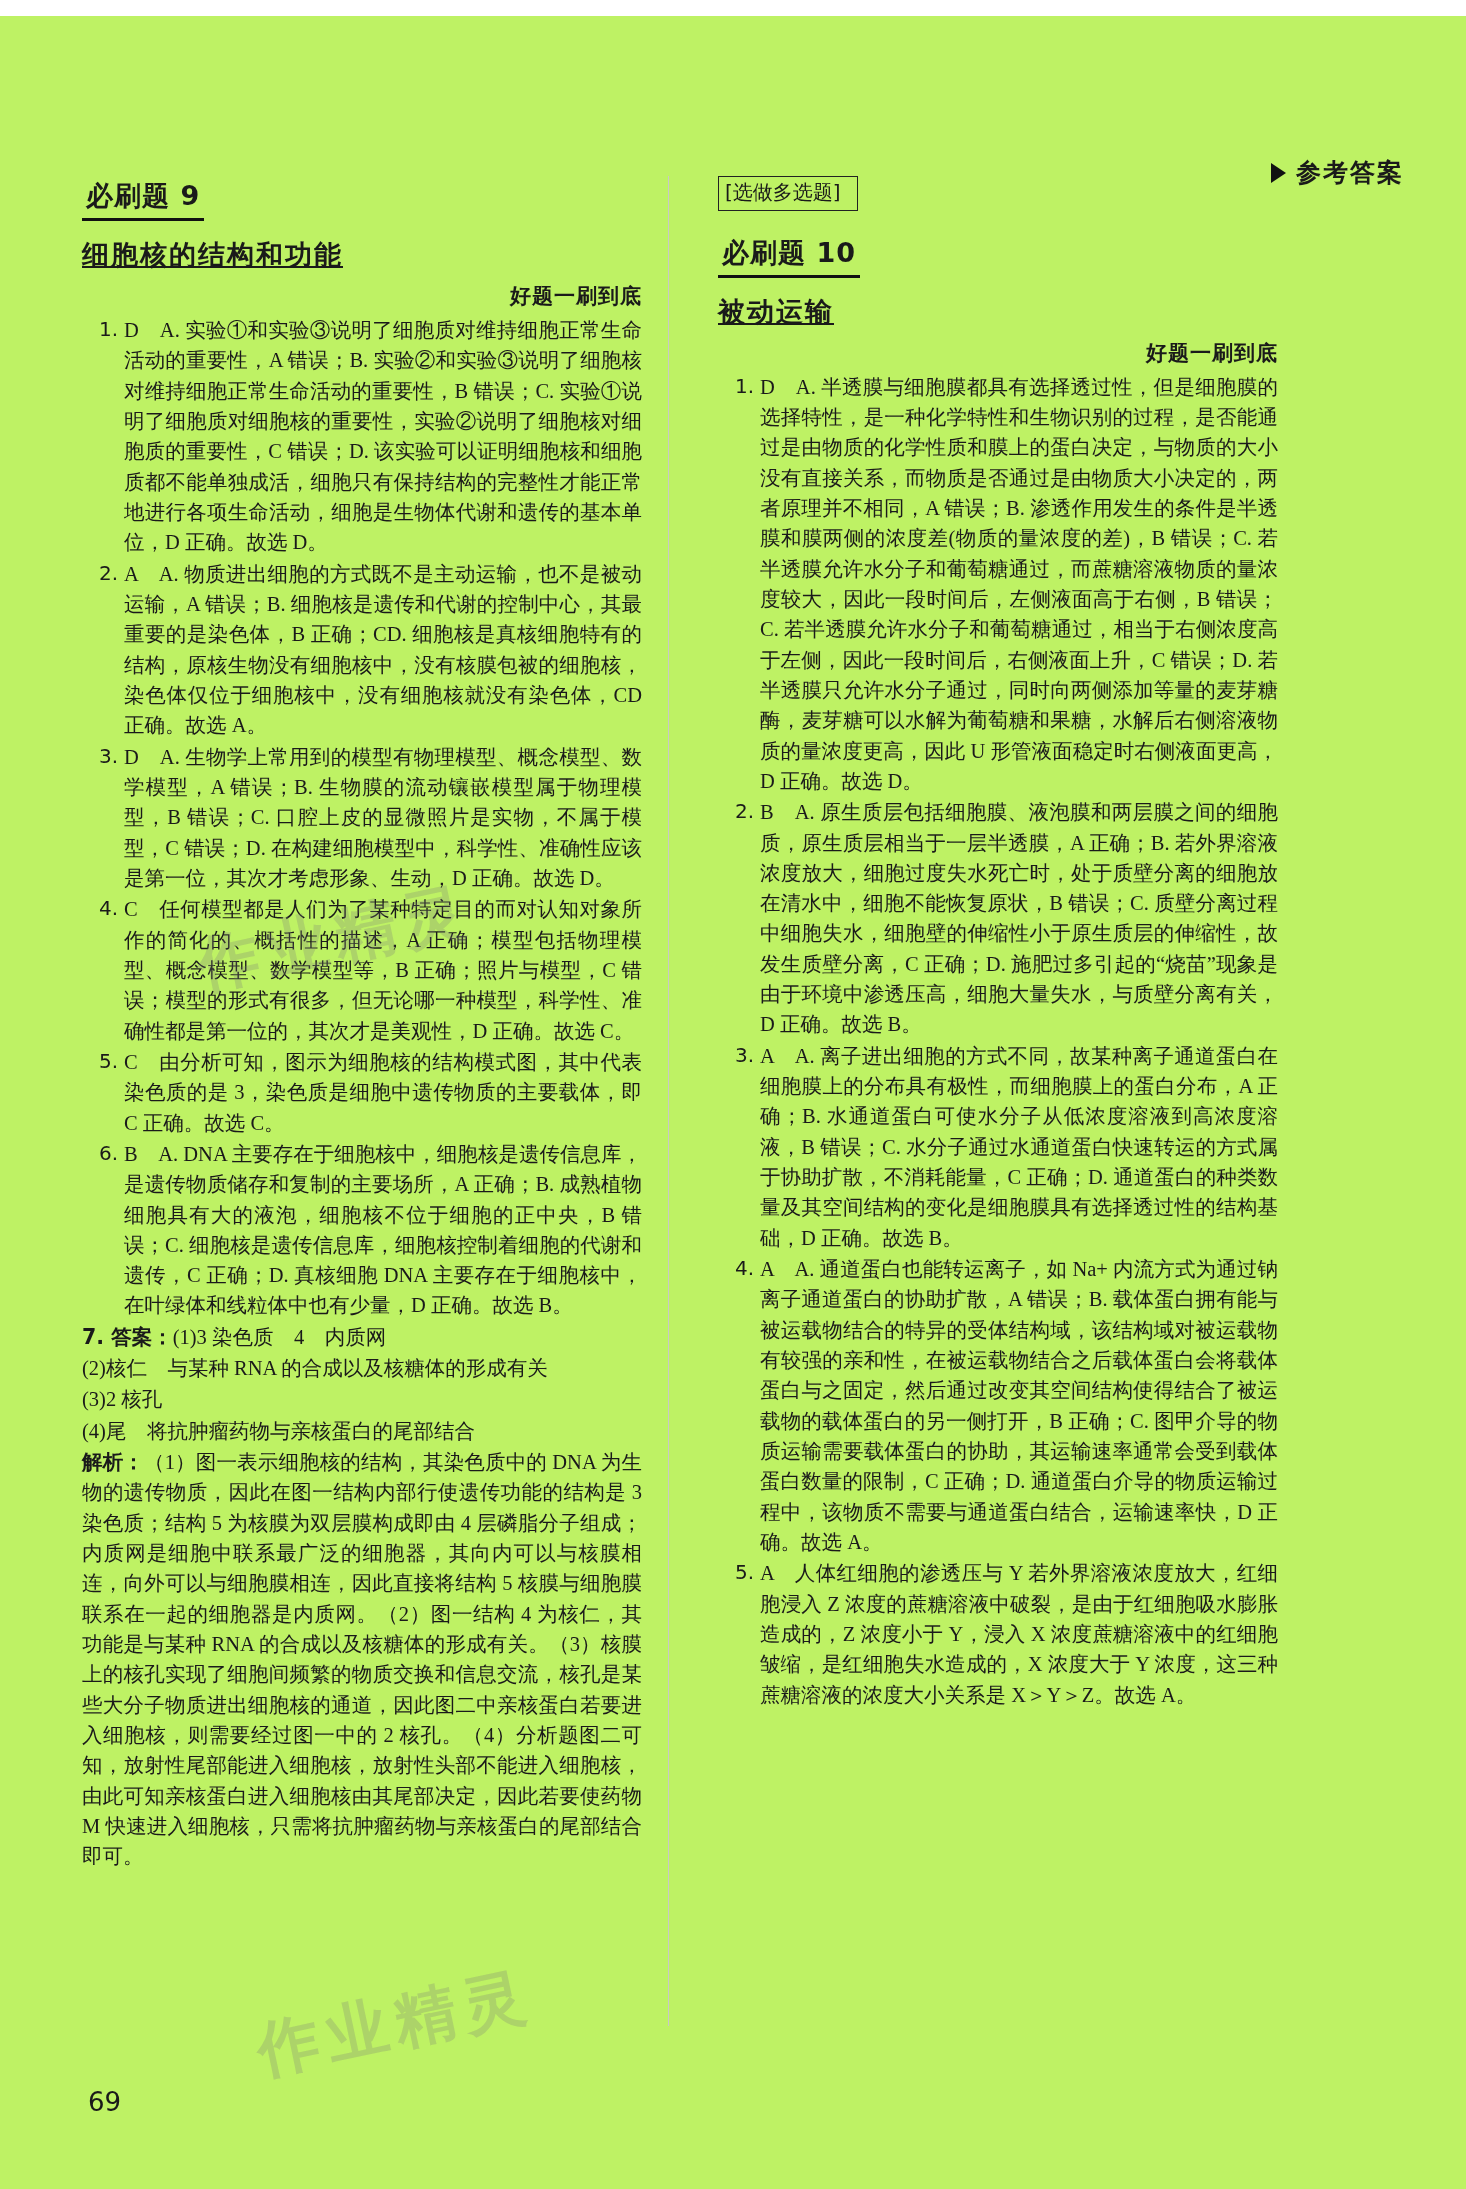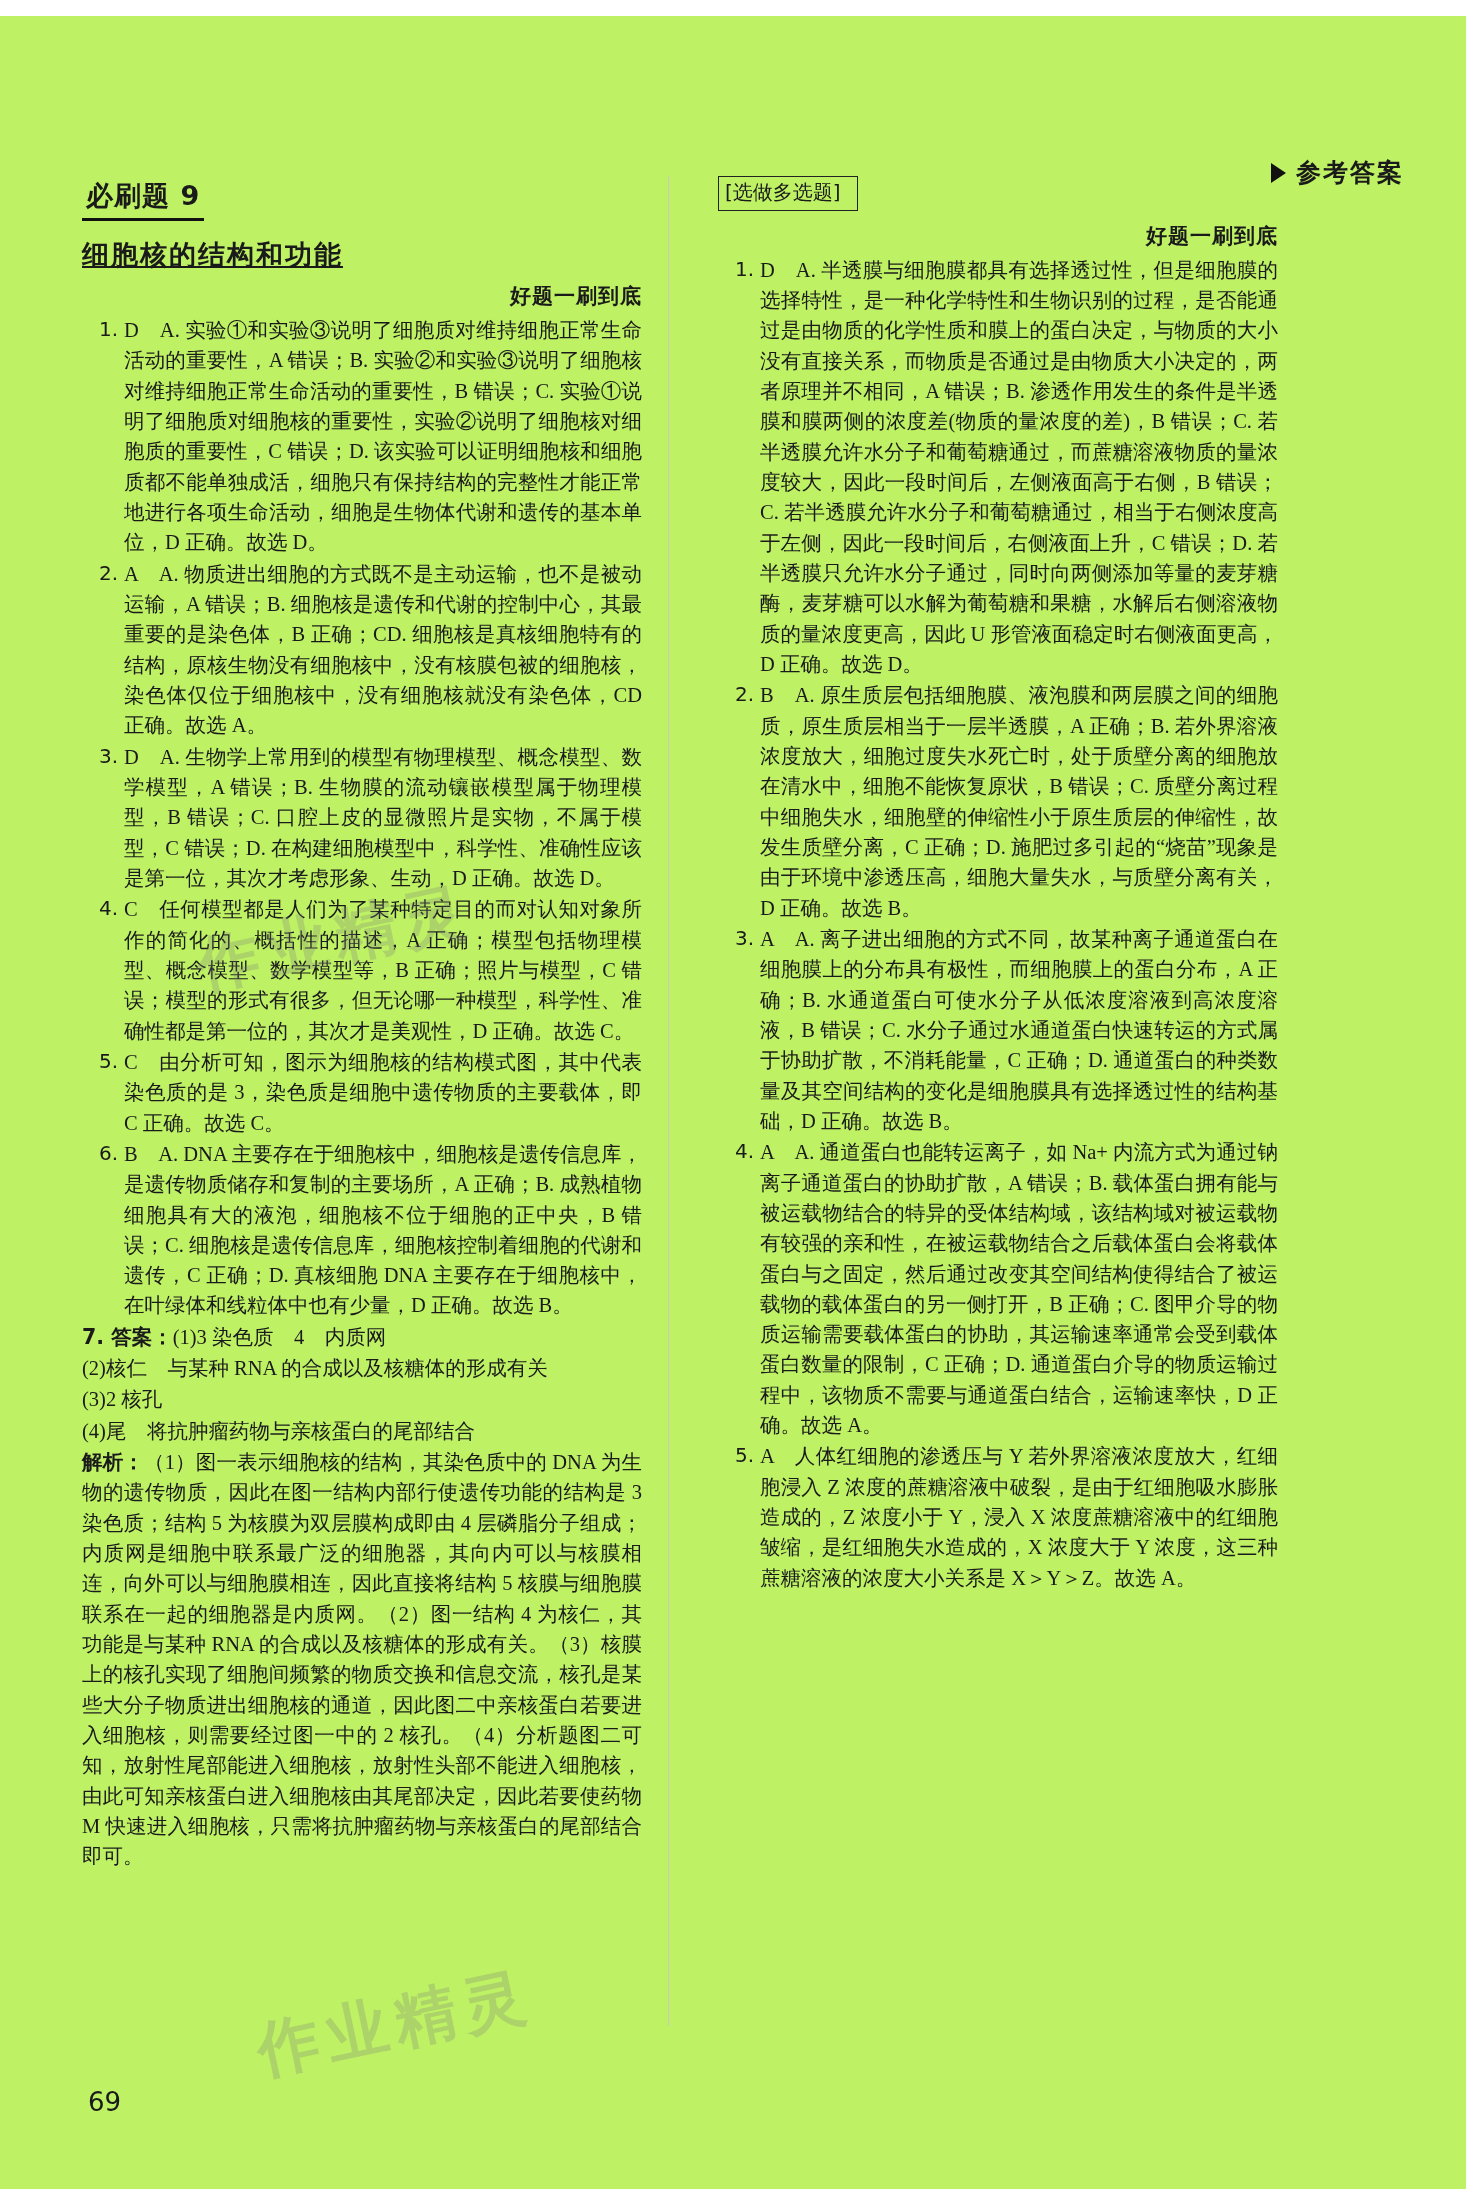--- a/index.html
+++ b/index.html
@@ -231,20 +231,24 @@
       <span class="bold">解析：</span><span>（1）图一表示细胞核的结构，其染色质中的 DNA 为生物的遗传物质，因此在图一结构内部行使遗传功能的结构是 3 染色质；结构 5 为核膜为双层膜构成即由 4 层磷脂分子组成；内质网是细胞中联系最广泛的细胞器，其向内可以与核膜相连，向外可以与细胞膜相连，因此直接将结构 5 核膜与细胞膜联系在一起的细胞器是内质网。（2）图一结构 4 为核仁，其功能是与某种 RNA 的合成以及核糖体的形成有关。（3）核膜上的核孔实现了细胞间频繁的物质交换和信息交流，核孔是某些大分子物质进出细胞核的通道，因此图二中亲核蛋白若要进入细胞核，则需要经过图一中的 2 核孔。（4）分析题图二可知，放射性尾部能进入细胞核，放射性头部不能进入细胞核，由此可知亲核蛋白进入细胞核由其尾部决定，因此若要使药物 M 快速进入细胞核，只需将抗肿瘤药物与亲核蛋白的尾部结合即可。</span>
     </div>
 
   </div>
 
   <div class="col col-right">
 
     <div class="boxhead">[选做多选题]</div>
 
 
+    <div class="banner" style="margin-top:16px;">
+      <span class="bnum">必刷题 10</span>
+      <span class="btitle">被动运输</span>
+    </div>
 
     <div class="subhead">好题一刷到底</div>
 
     <div class="qitem">
       <span class="qnum">1.</span>
       <span class="qbody">D　A. 半透膜与细胞膜都具有选择透过性，但是细胞膜的选择特性，是一种化学特性和生物识别的过程，是否能通过是由物质的化学性质和膜上的蛋白决定，与物质的大小没有直接关系，而物质是否通过是由物质大小决定的，两者原理并不相同，A 错误；B. 渗透作用发生的条件是半透膜和膜两侧的浓度差(物质的量浓度的差)，B 错误；C. 若半透膜允许水分子和葡萄糖通过，而蔗糖溶液物质的量浓度较大，因此一段时间后，左侧液面高于右侧，B 错误；C. 若半透膜允许水分子和葡萄糖通过，相当于右侧浓度高于左侧，因此一段时间后，右侧液面上升，C 错误；D. 若半透膜只允许水分子通过，同时向两侧添加等量的麦芽糖酶，麦芽糖可以水解为葡萄糖和果糖，水解后右侧溶液物质的量浓度更高，因此 U 形管液面稳定时右侧液面更高，D 正确。故选 D。</span>
     </div>
     <div class="qitem">
       <span class="qnum">2.</span>
       <span class="qbody">B　A. 原生质层包括细胞膜、液泡膜和两层膜之间的细胞质，原生质层相当于一层半透膜，A 正确；B. 若外界溶液浓度放大，细胞过度失水死亡时，处于质壁分离的细胞放在清水中，细胞不能恢复原状，B 错误；C. 质壁分离过程中细胞失水，细胞壁的伸缩性小于原生质层的伸缩性，故发生质壁分离，C 正确；D. 施肥过多引起的“烧苗”现象是由于环境中渗透压高，细胞大量失水，与质壁分离有关，D 正确。故选 B。</span>

